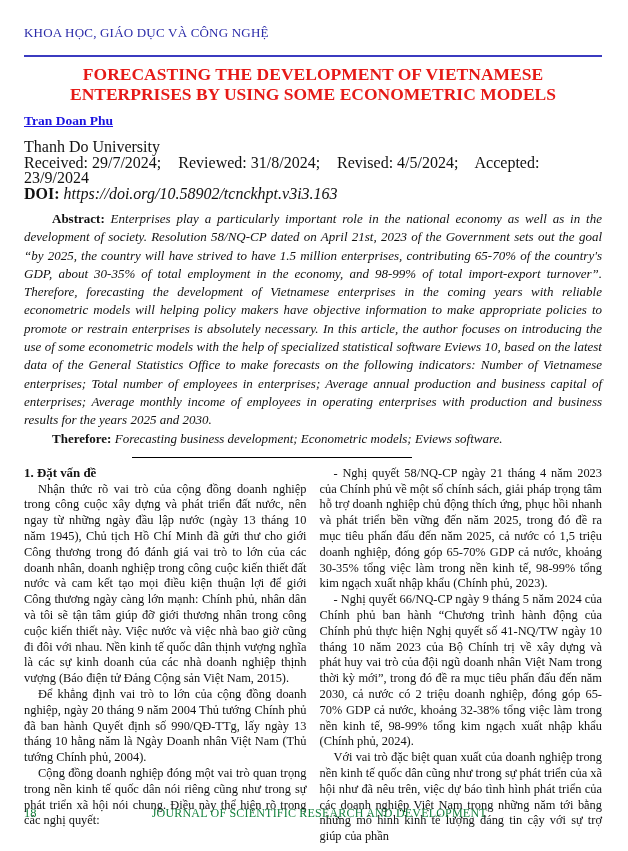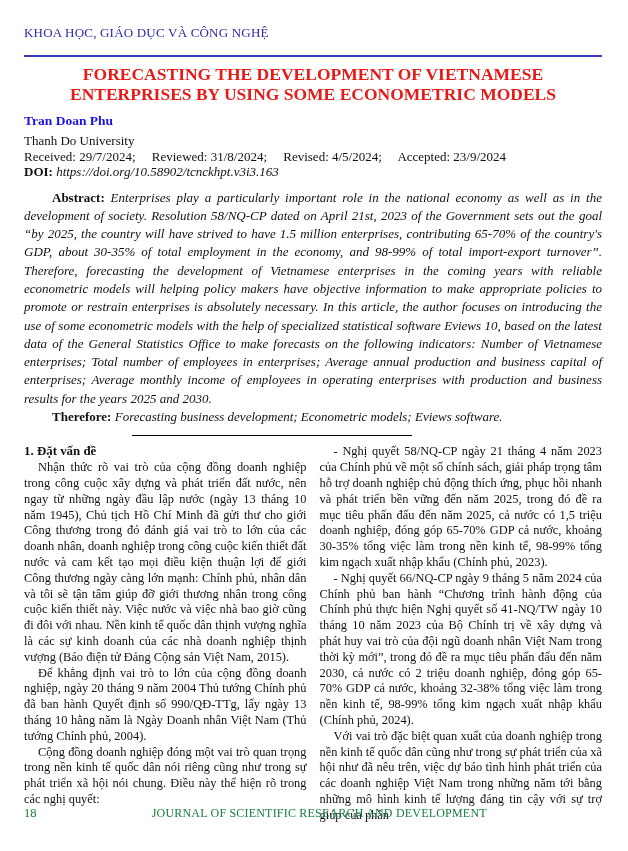--- a/index.html
+++ b/index.html
@@ -33,23 +33,24 @@
     font-weight:bold;
     font-size:17.5px;
     line-height:20px;
   }
   .author{
     display:inline-block;
     margin-top:9px;
     color:#1a12e0;
     font-weight:bold;
     font-size:13.5px;
+    text-decoration:underline;
     cursor:pointer;
   }
-  .meta{font-size:13px;line-height:15.5px;margin-top:4px;}
+  .meta{font-size:16px;line-height:15.5px;margin-top:10px;}
   .meta .row{margin-top:0;}
   .meta .email-addr,.meta .doi-link{font-style:italic;}
   .meta .doi-label,{font-weight:bold;}
   .bold{font-weight:bold;}
   .dates span{margin-right:13px;}
   .dates span:last-child{margin-right:0;}
   
   .abstract{
     margin-top:9px;
     font-size:13px;

